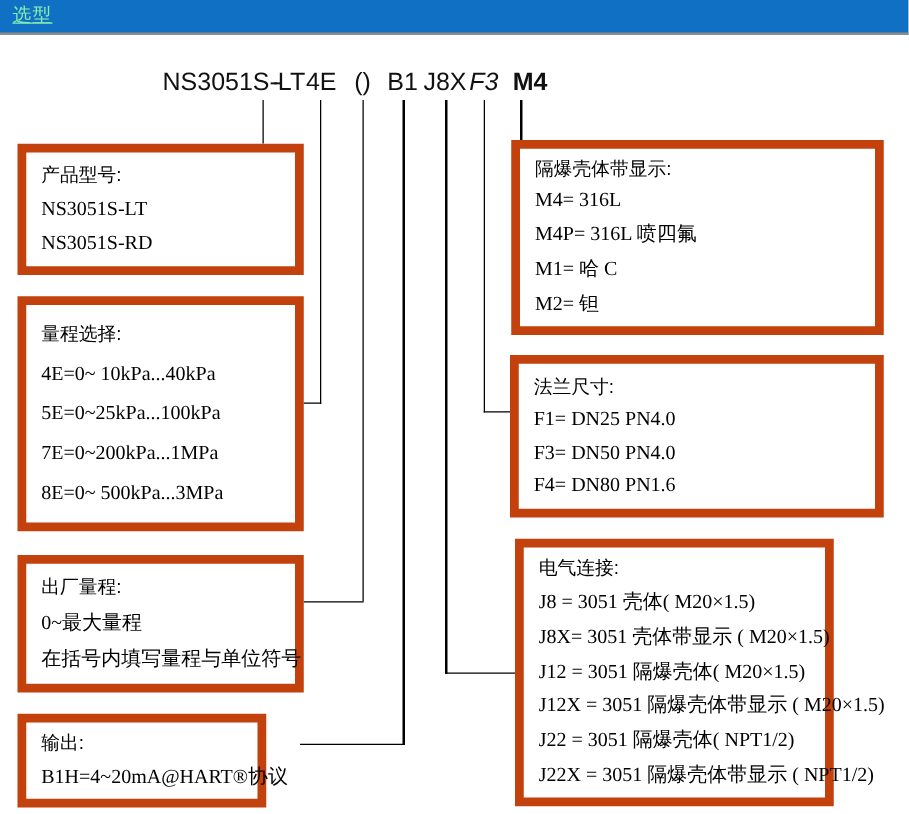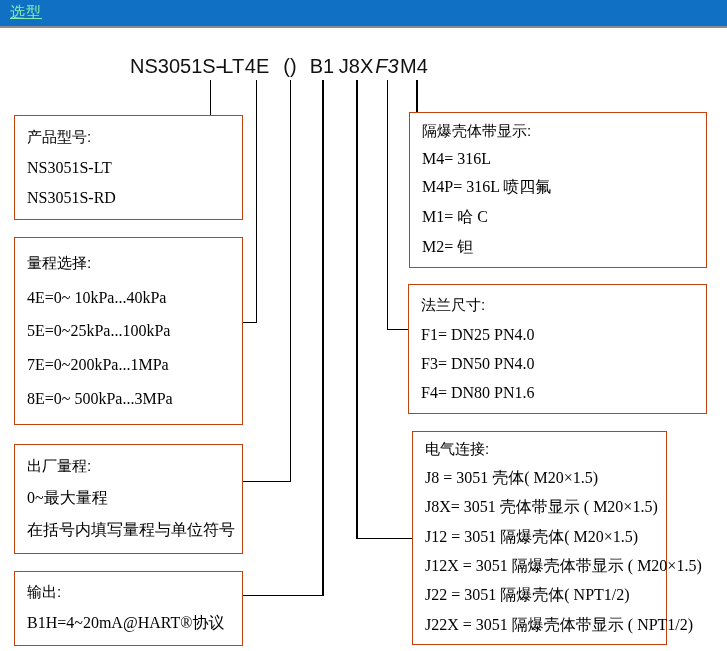--- a/index.html
+++ b/index.html
@@ -26,21 +26,21 @@
   .model-seg {
     position:absolute; top:55px;
     font-size:20px; font-weight:500; color:#111111;
     white-space:nowrap;
     font-family:"Liberation Sans", sans-serif;
   }
   .seg-center { transform: translateX(-50%); }
   .line { position:absolute; background:#000000; }
   .box {
     position:absolute;
-    border:1px solid #c2410c;
+    border:7px solid #c2410c;
     background:#ffffff;
     box-sizing:border-box;
     display:flex; flex-direction:column; justify-content:space-evenly;
     padding-left:12px; padding-right:4px;
   }
   .box-title {
     font-family:"Liberation Sans", sans-serif;
     font-size:15px; color:#000000; white-space:nowrap;
   }
   .box-item {
@@ -58,21 +58,21 @@
   </div>
 
   <div class="model-layer">
     <span class="model-seg" style="left:130px;">NS3051S-LT</span>
     <span class="model-seg seg-center" style="left:222px;">-</span>
     <span class="model-seg seg-center" style="left:257px;text-align:center;">4E</span>
     <span class="model-seg seg-center" style="left:290px;">()</span>
     <span class="model-seg seg-center" style="left:322px;">B1</span>
     <span class="model-seg seg-center" style="left:356px;">J8X</span>
     <span class="model-seg seg-center" style="left:387px;font-style:italic;">F3</span>
-    <span class="model-seg seg-center" style="left:414px;">M4</span>
+    <span class="model-seg seg-center" style="left:424px;font-weight:bold;">M4</span>
   </div>
 
   <div class="line" style="left:210px; top:80px; width:1px; height:35px;"></div>
   <div class="line" style="left:256px; top:80px; width:1px; height:243px;"></div>
   <div class="line" style="left:236px; top:322px; width:21px; height:1px;"></div>
   <div class="line" style="left:290px; top:80px; width:1px; height:401px;"></div>
   <div class="line" style="left:240px; top:481px; width:51px; height:1px;"></div>
   <div class="line" style="left:322px; top:80px; width:2px; height:516px;"></div>
   <div class="line" style="left:240px; top:595px; width:83px; height:1px;"></div>
   <div class="line" style="left:356px; top:80px; width:2px; height:459px;"></div>
@@ -94,21 +94,21 @@
     <div class="box-item">7E=0~200kPa...1MPa</div>
     <div class="box-item">8E=0~ 500kPa...3MPa</div>
   </div>
 
   <div class="box" style="left:14px; top:444px; width:229px; height:110px;">
     <div class="box-title">出厂量程:</div>
     <div class="box-item">0~最大量程</div>
     <div class="box-item">在括号内填写量程与单位符号</div>
   </div>
 
-  <div class="box" style="left:14px; top:571px; width:229px; height:75px;">
+  <div class="box" style="left:14px; top:571px; width:199px; height:75px;">
     <div class="box-title">输出:</div>
     <div class="box-item">B1H=4~20mA@HART®协议</div>
   </div>
 
   <div class="box" style="left:409px; top:112px; width:298px; height:156px;">
     <div class="box-title">隔爆壳体带显示:</div>
     <div class="box-item">M4= 316L</div>
     <div class="box-item">M4P= 316L 喷四氟</div>
     <div class="box-item">M1= 哈 C</div>
     <div class="box-item">M2= 钽</div>

